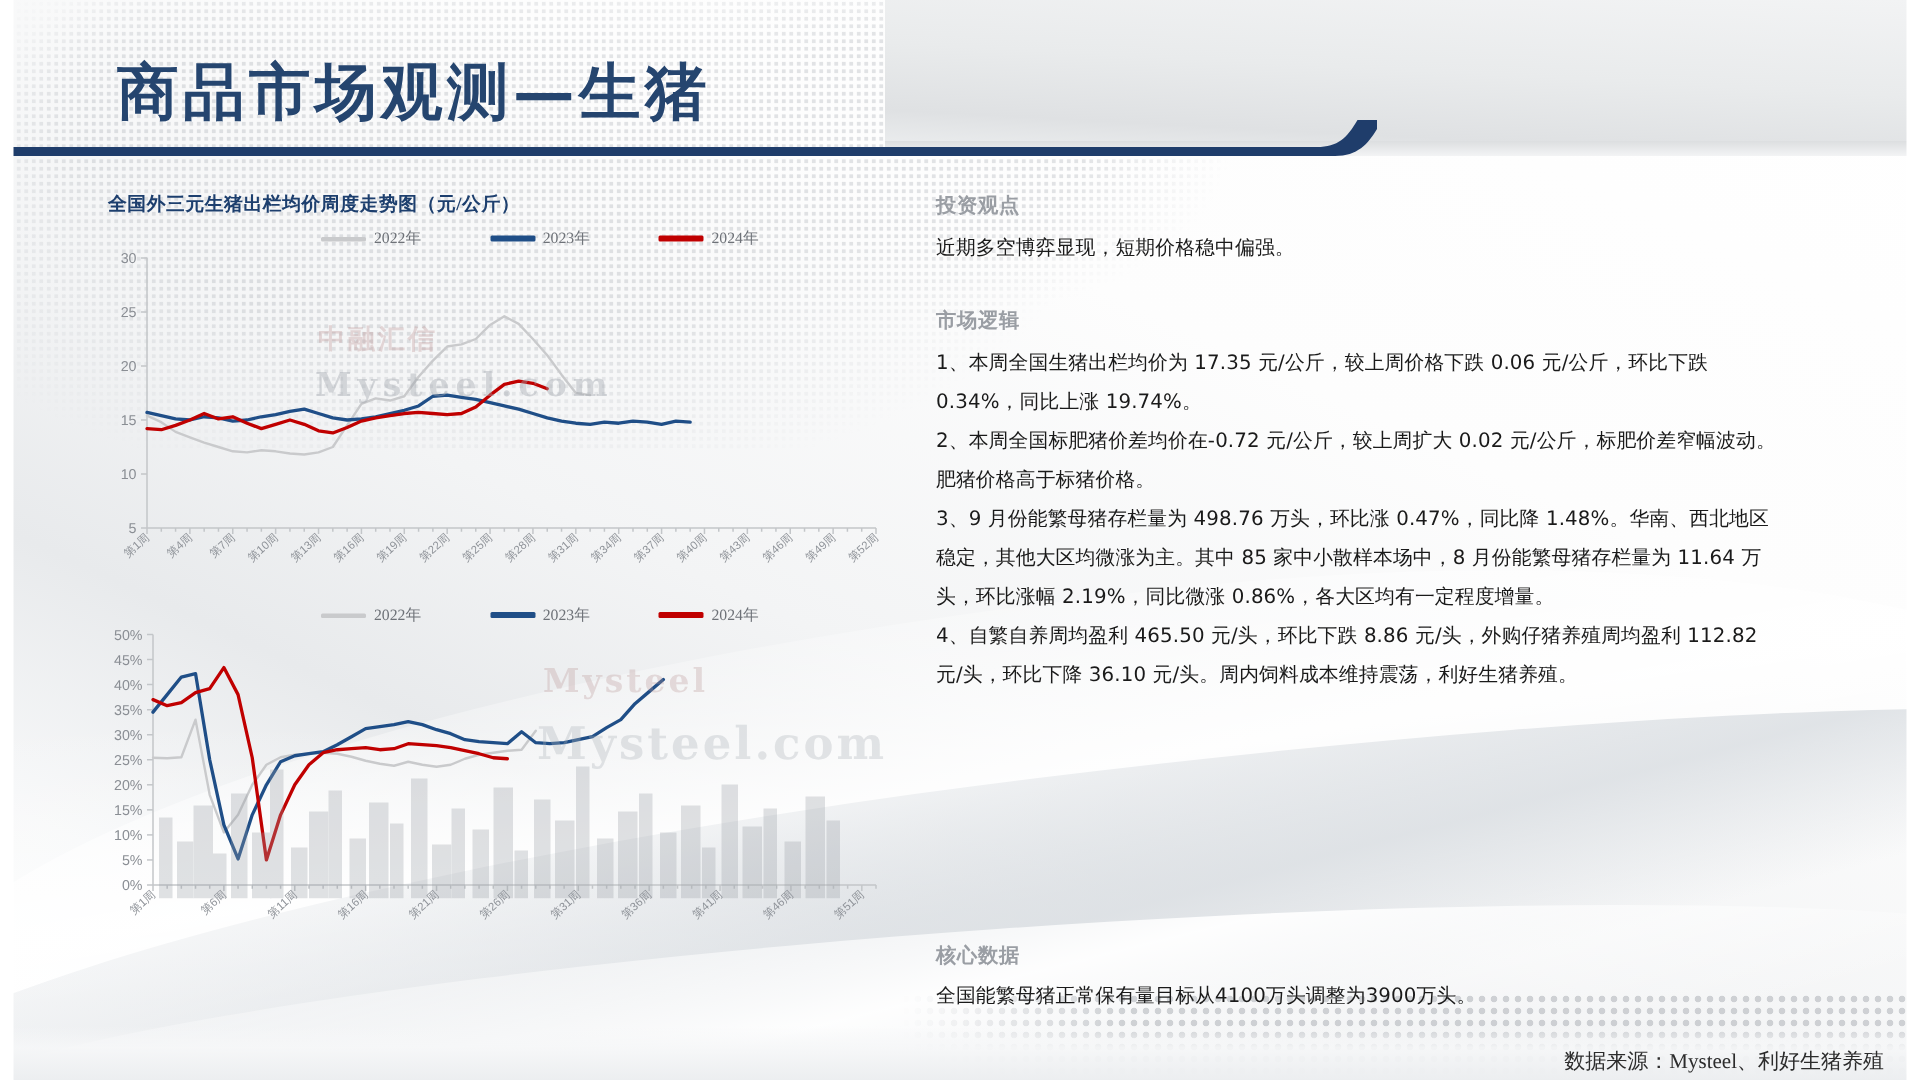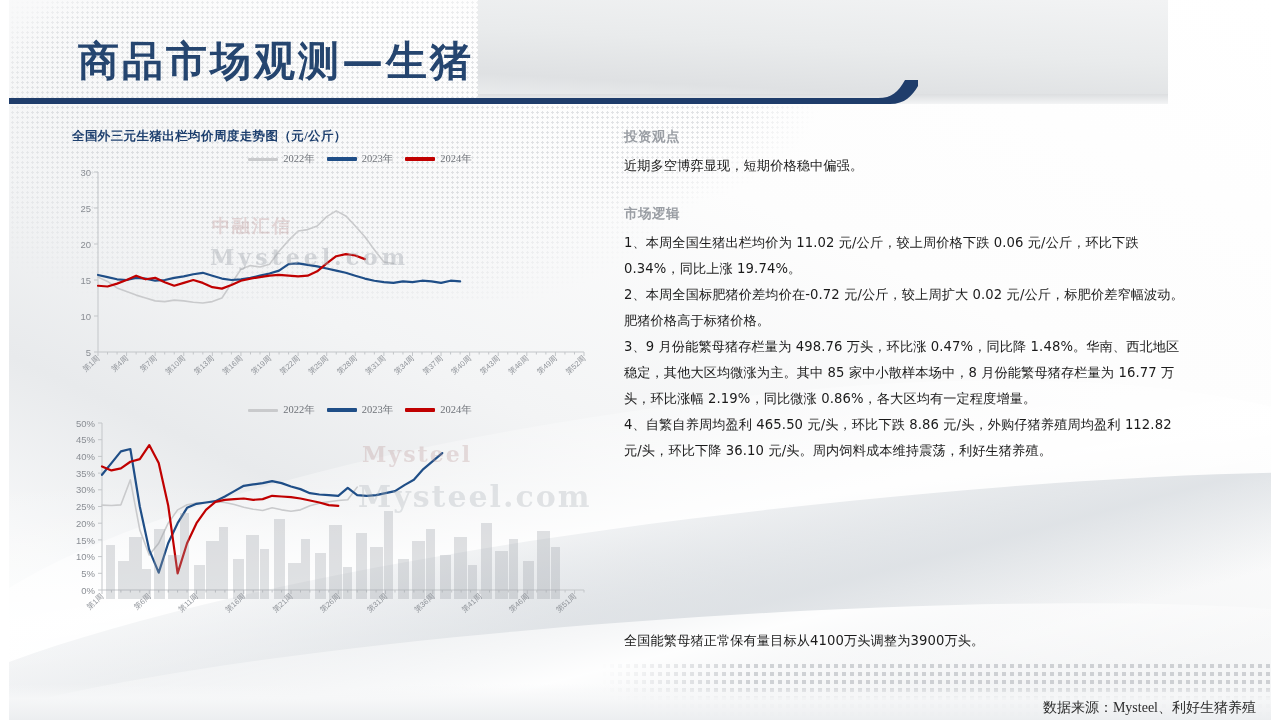--- a/index.html
+++ b/index.html
@@ -58,21 +58,21 @@
     background-size: 5px 5px;
     -webkit-mask-image: radial-gradient(60% 90% at 34% 44%, #000 0%, #000 36%, transparent 74%),
                         radial-gradient(28% 52% at 66% 30%, #000 0%, #000 42%, transparent 80%),
                         radial-gradient(18% 40% at 14% 26%, #000 0%, #000 40%, transparent 82%);
     mask-image: radial-gradient(60% 90% at 34% 44%, #000 0%, #000 36%, transparent 74%),
                 radial-gradient(28% 52% at 66% 30%, #000 0%, #000 42%, transparent 80%),
                 radial-gradient(18% 40% at 14% 26%, #000 0%, #000 40%, transparent 82%);
   }
 
   
-  #header { position: absolute; left: 0; top: 0; width: 1168px; height: 130px; z-index: 12; }
+  #header { position: absolute; left: 0; top: 0; width: 1280px; height: 130px; z-index: 12; }
   #header-plate {
     position: absolute; right: 0; top: 0; width: 690px; height: 104px;
     background: linear-gradient(183deg, #f2f3f4 0%, #e9ebec 46%, #dfe1e3 78%, #eef0f1 100%);
   }
   #header-plate::after {
     content: ""; position: absolute; left: 0; right: 0; bottom: 0; height: 10px;
     background: linear-gradient(#dcdee0, #f3f4f5);
   }
   #header-rule-svg { position: absolute; left: 0; top: 78px; width: 1280px; height: 50px; }
 
@@ -87,21 +87,21 @@
   
   #left-col { position: absolute; left: 62px; top: 128px; width: 540px; height: 560px; z-index: 20; }
 
   .chart-block { position: relative; }
   .chart-title {
     font-family: Liberation Serif, serif;
     font-size: 12.5px; font-weight: 700; color: #1d3f6e;
     letter-spacing: .4px; margin-left: 10px;
   }
   .legend {
-    display: flex; justify-content: center; gap: 12px;
+    display: flex; justify-content: center; gap: 46px;
     margin-top: 7px; margin-left: 56px;
   }
   .legend-item { display: flex; align-items: center; gap: 5px; }
   .legend-swatch { display: block; width: 30px; height: 3px; border-radius: 1px; }
   .legend-label { font-size: 10.5px; color: #6e7278; font-family: "Liberation Serif", serif; }
 
   .plot-wrap { position: relative; }
   .plot-wrap svg { display: block; }
 
   
@@ -438,26 +438,27 @@
     </div>
   </div>
 
   <div id="right-col">
     <div class="sec-head">投资观点</div>
     <div class="body-line para">近期多空博弈显现，短期价格稳中偏强。</div>
 
     <div class="gap-lg"></div>
 
     <div class="sec-head">市场逻辑</div>
-    <div class="body-line para">1、本周全国生猪出栏均价为 11.02 元/公斤，较上周价格下跌 0.06 元/公斤，环比下跌 0.34%，同比上涨 19.74%。</div>
+    <div class="body-line para">1、本周全国生猪出栏均价为 17.35 元/公斤，较上周价格下跌 0.06 元/公斤，环比下跌 0.34%，同比上涨 19.74%。</div>
     <div class="body-line para">2、本周全国标肥猪价差均价在-0.72 元/公斤，较上周扩大 0.02 元/公斤，标肥价差窄幅波动。肥猪价格高于标猪价格。</div>
-    <div class="body-line para">3、9 月份能繁母猪存栏量为 498.76 万头，环比涨 0.47%，同比降 1.48%。华南、西北地区稳定，其他大区均微涨为主。其中 85 家中小散样本场中，8 月份能繁母猪存栏量为 16.77 万头，环比涨幅 2.19%，同比微涨 0.86%，各大区均有一定程度增量。</div>
+    <div class="body-line para">3、9 月份能繁母猪存栏量为 498.76 万头，环比涨 0.47%，同比降 1.48%。华南、西北地区稳定，其他大区均微涨为主。其中 85 家中小散样本场中，8 月份能繁母猪存栏量为 11.64 万头，环比涨幅 2.19%，同比微涨 0.86%，各大区均有一定程度增量。</div>
     <div class="body-line para">4、自繁自养周均盈利 465.50 元/头，环比下跌 8.86 元/头，外购仔猪养殖周均盈利 112.82 元/头，环比下降 36.10 元/头。周内饲料成本维持震荡，利好生猪养殖。</div>
 
     <div id="core-block">
+      <div class="sec-head" id="core-head">核心数据</div>
       <div class="body-line">全国能繁母猪正常保有量目标从4100万头调整为3900万头。</div>
     </div>
   </div>
 
   <div id="footer-dots"></div>
   <div id="footer-band"></div>
   <div id="source-note">数据来源：Mysteel、利好生猪养殖</div>
 
   <div id="edge-left"></div>
   <div id="edge-right"></div>

